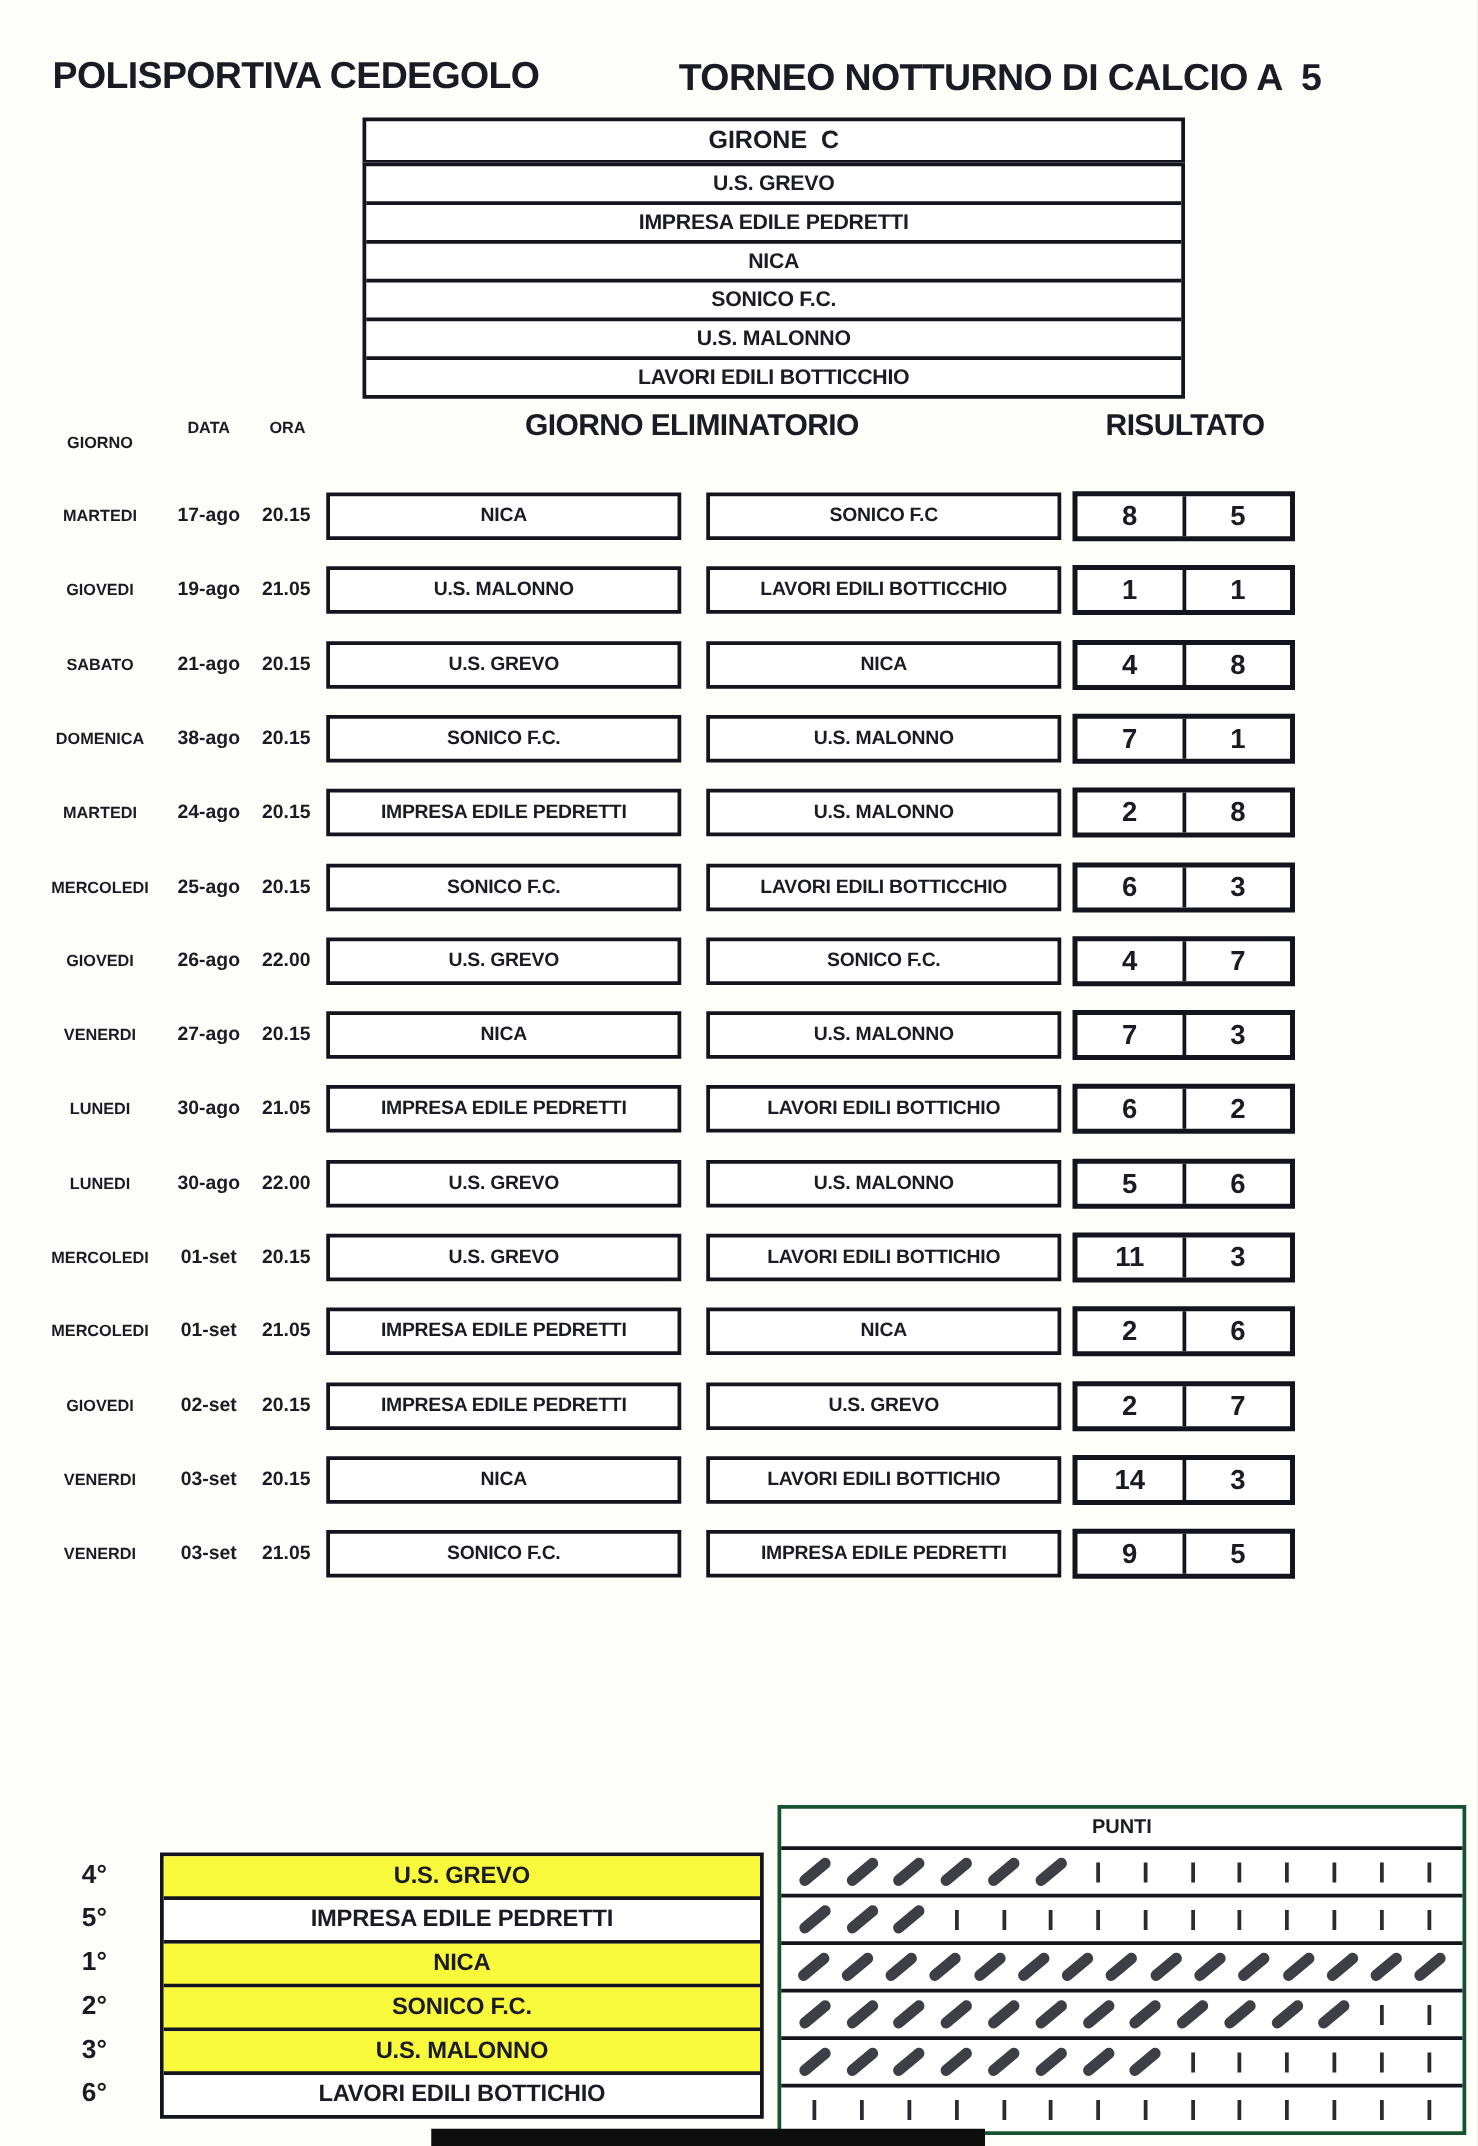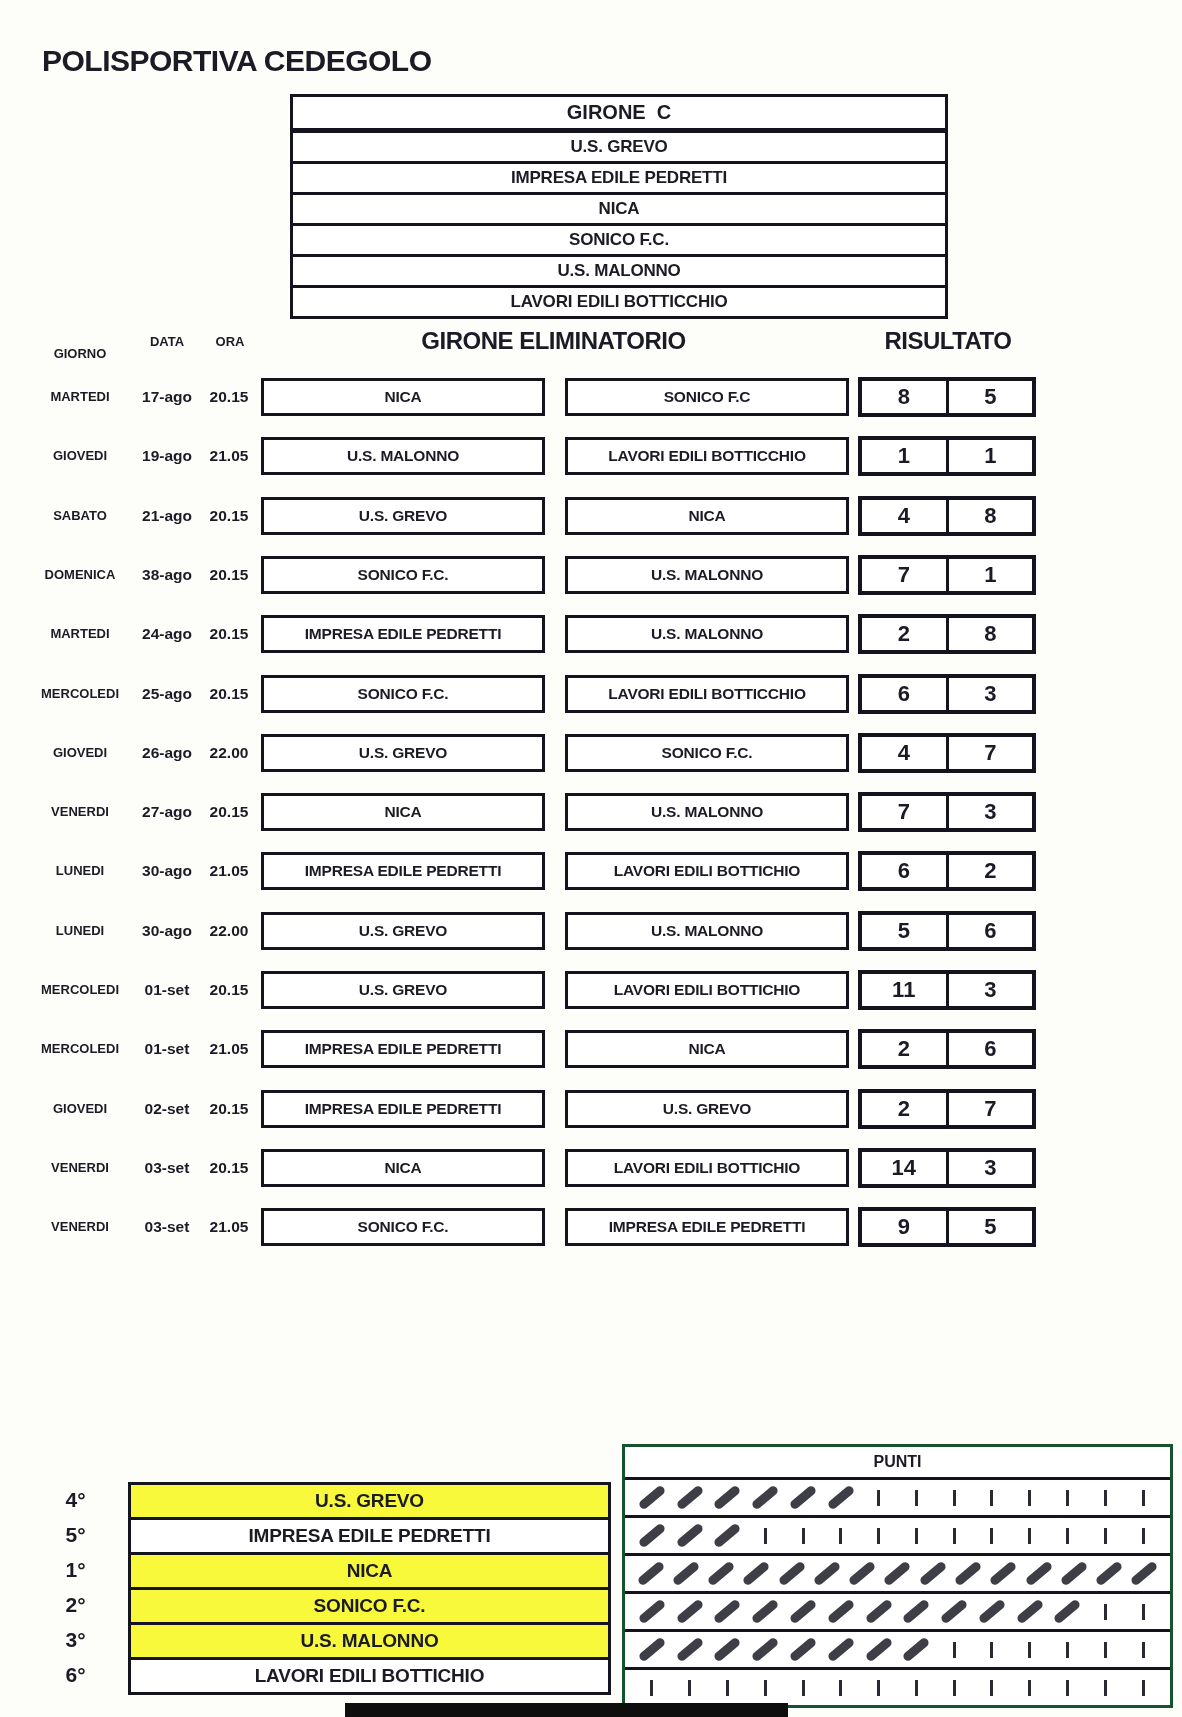--- a/index.html
+++ b/index.html
@@ -25,21 +25,21 @@
 
   
   .sched-h{top:326px;height:30px;font-weight:bold;}
   #h-giorno{left:15px;width:130px;font-size:13px;margin-top:12px;}
   #h-data{left:133px;width:68px;font-size:13px;}
   #h-ora{left:200px;width:60px;font-size:13px;}
   #h-main{left:261px;width:585px;font-size:24px;letter-spacing:-0.5px;}
   #h-ris{left:858px;width:180px;font-size:24px;letter-spacing:-0.5px;}
 
   
-  #matches{left:0;top:378px;width:1173px;height:890px;}
+  #matches{left:0;top:394px;width:1173px;height:890px;}
   .match-row{position:absolute;left:0;width:1182px;height:44px;}
   .m-day{position:absolute;left:10px;width:140px;height:38px;line-height:38px;text-align:center;font-size:13px;font-weight:bold;}
   .m-date{position:absolute;left:133px;width:68px;height:38px;line-height:38px;text-align:center;font-size:15.5px;font-weight:bold;}
   .m-time{position:absolute;left:198px;width:62px;height:38px;line-height:38px;text-align:center;font-size:15.5px;font-weight:bold;}
   .t-box{position:absolute;top:0;width:284px;height:38px;border:3px solid #14141f;background:#fff;box-sizing:border-box;
          display:flex;align-items:center;justify-content:center;font-size:15.5px;font-weight:bold;letter-spacing:-0.2px;}
   .t-home{left:261px;}
   .t-away{left:565px;}
   .score-wrap{position:absolute;left:858px;top:-1px;width:178px;height:40px;border:4px solid #14141f;background:#fff;box-sizing:border-box;display:flex;}
   .score-cell{flex:1;display:flex;align-items:center;justify-content:center;font-size:22px;font-weight:bold;}
@@ -68,36 +68,37 @@
 
   
   #bottom-bar{left:345px;top:1703px;width:443px;height:14px;background:#0e0e0e;}
 </style>
 </head>
 <body>
 
 <div id="page">
 
   <div id="title-left" class="abs pre">POLISPORTIVA CEDEGOLO</div>
+  <div id="title-right" class="abs pre">TORNEO NOTTURNO DI CALCIO A  5</div>
 
   <div id="girone-box" class="abs ctr pre">GIRONE  C</div>
 
   <div id="girone-teams" class="abs">
       <div class="g-team">U.S. GREVO</div>
       <div class="g-team">IMPRESA EDILE PEDRETTI</div>
       <div class="g-team">NICA</div>
       <div class="g-team">SONICO F.C.</div>
       <div class="g-team">U.S. MALONNO</div>
       <div class="g-team">LAVORI EDILI BOTTICCHIO</div>
     </div>
 
   <div id="h-giorno" class="abs ctr sched-h">GIORNO</div>
   <div id="h-data" class="abs ctr sched-h">DATA</div>
   <div id="h-ora" class="abs ctr sched-h">ORA</div>
-  <div id="h-main" class="abs ctr sched-h">GIRONE ELIMINATORIO</div>
+  <div id="h-main" class="abs ctr sched-h">GIORNO ELIMINATORIO</div>
   <div id="h-ris" class="abs ctr sched-h">RISULTATO</div>
 
   <div id="matches" class="abs">
       <div class="match-row" style="top: 0px;">
         <span class="m-day">MARTEDI</span>
         <span class="m-date">17-ago</span>
         <span class="m-time">20.15</span>
         <div class="t-box t-home">NICA</div>
         <div class="t-box t-away">SONICO F.C</div>
         <div class="score-wrap">

